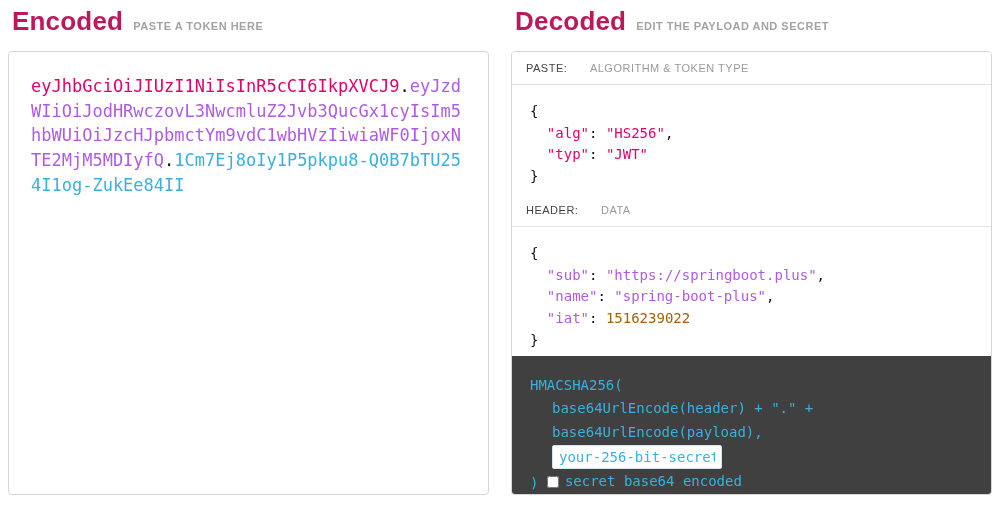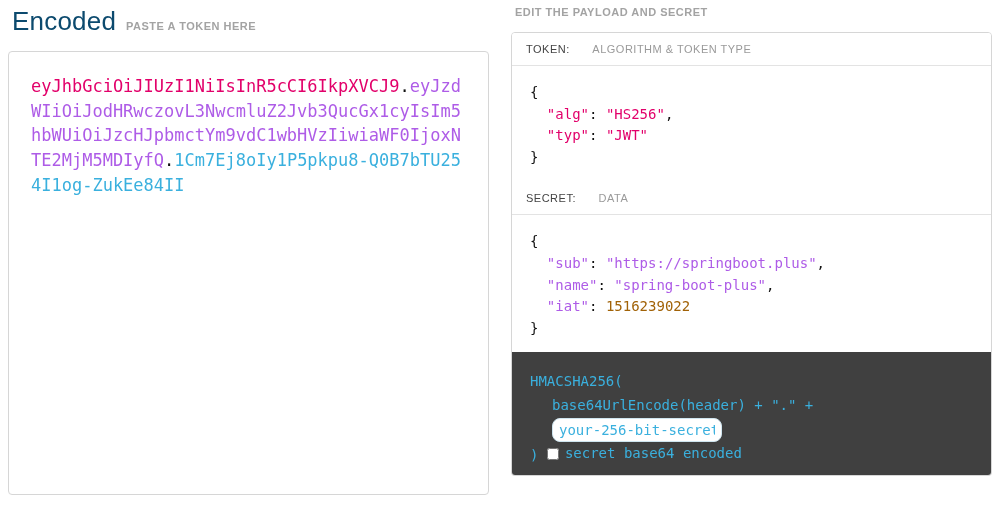--- a/index.html
+++ b/index.html
@@ -25,22 +25,22 @@
     min-width: 0;
   }
   .title-row {
     display: flex;
     align-items: baseline;
     gap: 10px;
     padding: 6px 0 14px 4px;
   }
   .title {
     font-size: 26px;
-    font-weight: 400;
-    color: #0c4a6e;
+    font-weight: 700;
+    color: #be185d;
     letter-spacing: 0.2px;
   }
   .subtitle {
     font-size: 11px;
     letter-spacing: 0.5px;
     color: #a3a3a3;
     font-weight: bold;
   }
   .encoded-box {
     border: 1px solid #d6d6d6;
@@ -92,21 +92,21 @@
     color: #3ab0de;
     background: #404040;
   }
   .sig-block .indent { margin-left: 22px; display: block; }
   .secret-input {
     font-family: Menlo, Consolas, monospace;
     font-size: 14px;
     color: #3ab0de;
     border: 1px solid #cfe5ef;
     padding: 3px 6px;
-    border-radius: 8px;
+    border-radius: 2px;
     width: 170px;
     background: #fff;
   }
   .cb-row {
     display: inline-flex;
     align-items: center;
     gap: 6px;
     color: #3ab0de;
   }
   .cb-row input[type="checkbox"] {
@@ -131,56 +131,58 @@
       <span class="title">Encoded</span>
       <span class="subtitle">PASTE A TOKEN HERE</span>
     </div>
     <div class="encoded-box">
       <span class="seg-header">eyJhbGciOiJIUzI1NiIsInR5cCI6IkpXVCJ9</span><span class="seg-dot">.</span><span class="seg-payload">eyJzdWIiOiJodHRwczovL3NwcmluZ2Jvb3QucGx1cyIsIm5hbWUiOiJzcHJpbmctYm9vdC1wbHVzIiwiaWF0IjoxNTE2MjM5MDIyfQ</span><span class="seg-dot">.</span><span class="seg-sig">1Cm7Ej8oIy1P5pkpu8-Q0B7bTU254I1og-ZukEe84II</span>
     </div>
   </div>
 
   <div class="col">
     <div class="title-row">
+      <span class="title">Decoded</span>
       <span class="subtitle">EDIT THE PAYLOAD AND SECRET</span>
     </div>
 
     <div class="decoded-stack">
 
       <div class="panel">
         <div class="section-head">
-          <span>TOKEN:</span>
+          <span>PASTE:</span>
           <span class="muted">ALGORITHM &amp; TOKEN TYPE</span>
         </div>
         <div class="section-body header-json">
 <pre><span class="brace">{</span>
   <span class="k">"alg"</span>: <span class="v">"HS256"</span>,
   <span class="k">"typ"</span>: <span class="v">"JWT"</span>
 <span class="brace">}</span></pre>
         </div>
       </div>
 
       <div class="panel">
         <div class="section-head">
-          <span>SECRET:</span>
+          <span>HEADER:</span>
           <span class="muted">DATA</span>
         </div>
         <div class="section-body payload-json">
 <pre><span class="brace">{</span>
   <span class="k">"sub"</span>: <span class="v">"https://springboot.plus"</span>,
   <span class="k">"name"</span>: <span class="v">"spring-boot-plus"</span>,
   <span class="k">"iat"</span>: <span class="num">1516239022</span>
 <span class="brace">}</span></pre>
         </div>
       </div>
 
       <div class="panel">
         <div class="sig-block">
           <span>HMACSHA256(</span><br>
           <span class="indent">base64UrlEncode(header) + "." +</span>
+          <span class="indent">base64UrlEncode(payload),</span>
           <span class="indent">
             <input type="text" class="secret-input" value="your-256-bit-secret" style="">
           </span>
           <span>)</span>
           <span class="cb-row">
             <input type="checkbox" style="">
             <span>secret base64 encoded</span>
           </span>
         </div>
       </div>

